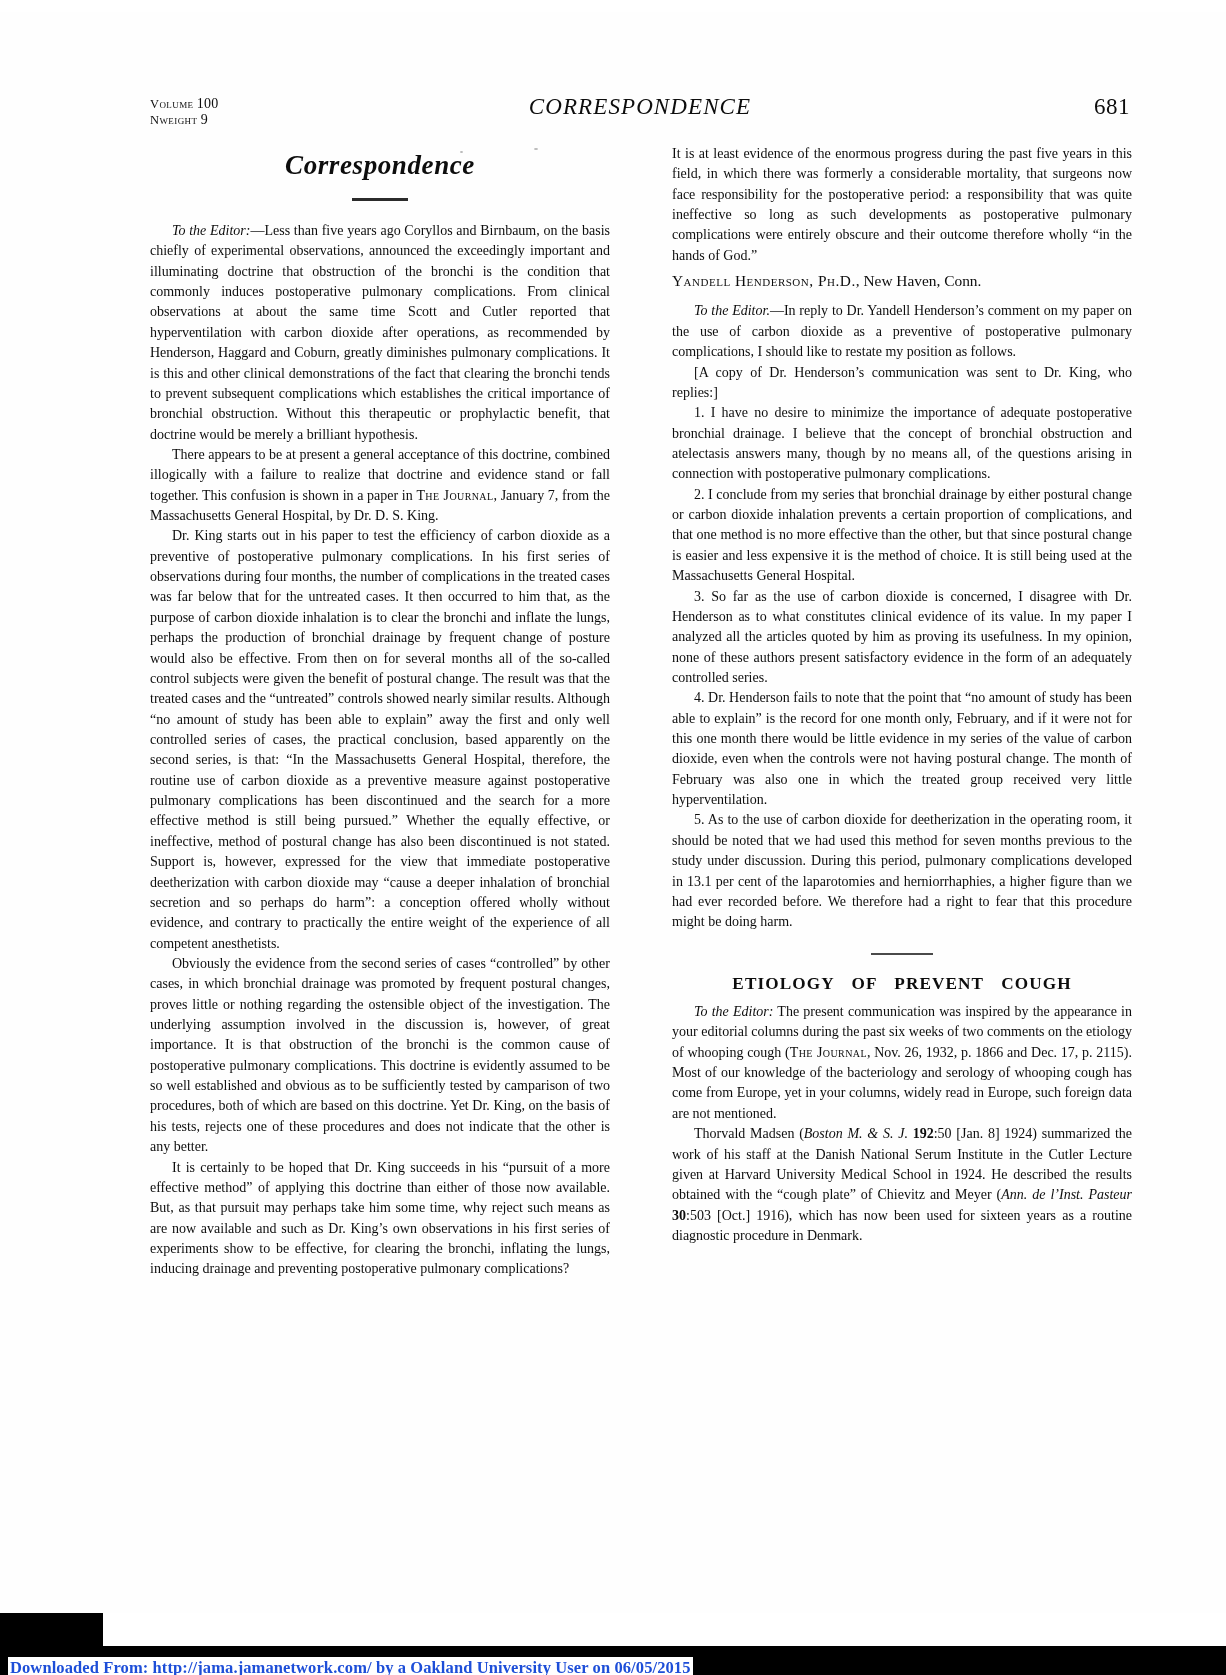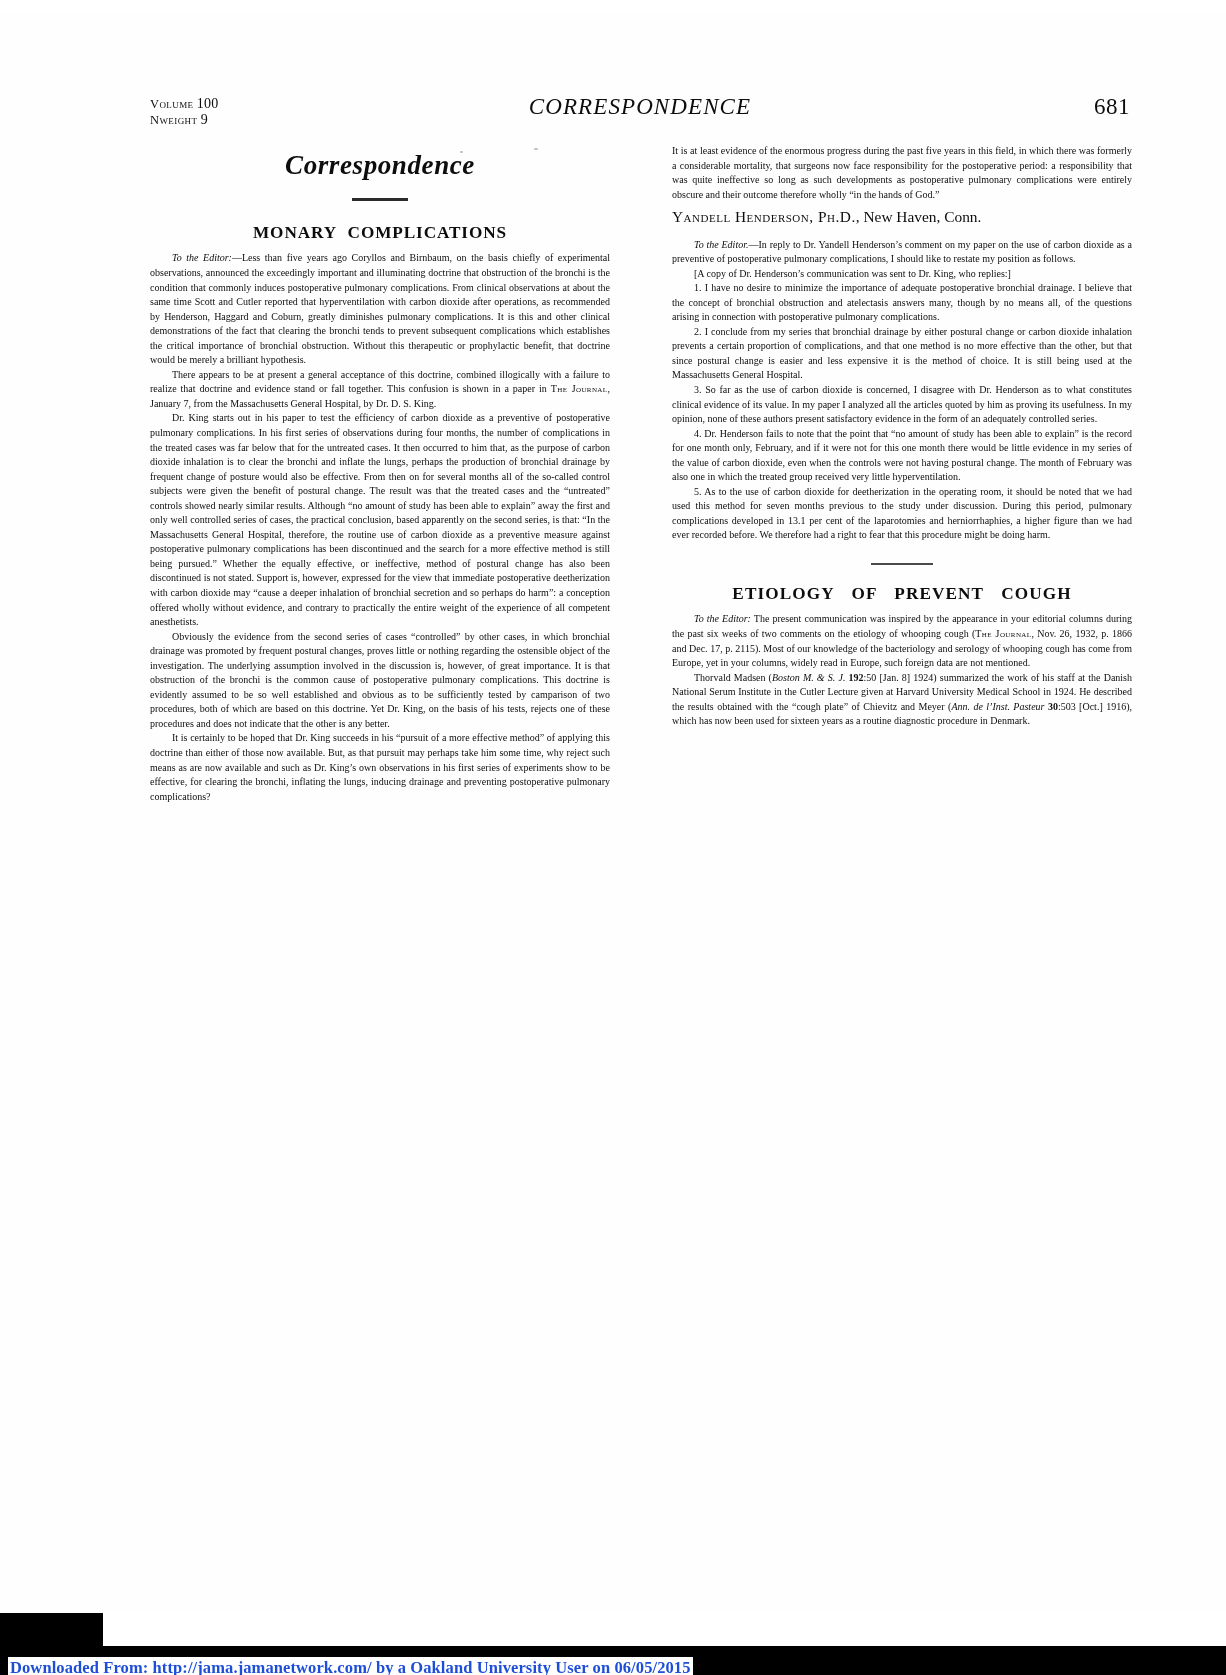--- a/index.html
+++ b/index.html
@@ -121,21 +121,21 @@
   .art-title.spaced .ln:nth-child(1) { word-spacing: 6px; }
   .art-title.spaced .ln:nth-child(2) { word-spacing: 13px; }
   .art-title.spaced .ln:nth-child(3) { word-spacing: 10px; }
   .art-title.wide { word-spacing: 12px; letter-spacing: 1.1px; }
 
   
   p.para {
     margin: 0;
     text-align: justify;
     text-justify: inter-word;
-    font-size: 10px;
+    font-size: 14px;
     line-height: 1.455;
     text-indent: 22px;
     hyphens: none;
   }
   p.para.noindent { text-indent: 0; }
   p.para .ital { font-style: italic; }
   p.para .sc {
     font-variant: small-caps;
     letter-spacing: 0.4px;
   }
@@ -220,21 +220,20 @@
   </div>
 
   <div id="columns">
 
     <div class="col" id="col-left">
 
       <div id="masthead">Correspondence</div>
       <div class="rule"></div>
 
       <div class="art-title spaced">
-        <span class="ln">MONARY COMPLICATIONS</span>
       </div>
 
       <p class="para"><span class="ital">To the Editor:</span><span>—Less than five years ago Coryllos and Birnbaum, on the basis chiefly of experimental observations, announced the exceedingly important and illuminating doctrine that obstruction of the bronchi is the condition that commonly induces postoperative pulmonary complications.  From clinical observations at about the same time Scott and Cutler reported that hyperventilation with carbon dioxide after operations, as recommended by Henderson, Haggard and Coburn, greatly diminishes pulmonary complications.  It is this and other clinical demonstrations of the fact that clearing the bronchi tends to prevent subsequent complications which establishes the critical importance of bronchial obstruction.  Without this therapeutic or prophylactic benefit, that doctrine would be merely a brilliant hypothesis.</span></p>
 
       <p class="para"><span>There appears to be at present a general acceptance of this doctrine, combined illogically with a failure to realize that doctrine and evidence stand or fall together.  This confusion is shown in a paper in </span><span class="sc">The Journal</span><span>, January 7, from the Massachusetts General Hospital, by Dr. D. S. King.</span></p>
 
       <p class="para">Dr. King starts out in his paper to test the efficiency of carbon dioxide as a preventive of postoperative pulmonary complications.  In his first series of observations during four months, the number of complications in the treated cases was far below that for the untreated cases.  It then occurred to him that, as the purpose of carbon dioxide inhalation is to clear the bronchi and inflate the lungs, perhaps the production of bronchial drainage by frequent change of posture would also be effective.  From then on for several months all of the so-called control subjects were given the benefit of postural change.  The result was that the treated cases and the “untreated” controls showed nearly similar results.  Although “no amount of study has been able to explain” away the first and only well controlled series of cases, the practical conclusion, based apparently on the second series, is that: “In the Massachusetts General Hospital, therefore, the routine use of carbon dioxide as a preventive measure against postoperative pulmonary complications has been discontinued and the search for a more effective method is still being pursued.”  Whether the equally effective, or ineffective, method of postural change has also been discontinued is not stated.  Support is, however, expressed for the view that immediate postoperative deetherization with carbon dioxide may “cause a deeper inhalation of bronchial secretion and so perhaps do harm”: a conception offered wholly without evidence, and contrary to practically the entire weight of the experience of all competent anesthetists.</p>
 
       <p class="para">Obviously the evidence from the second series of cases “controlled” by other cases, in which bronchial drainage was promoted by frequent postural changes, proves little or nothing regarding the ostensible object of the investigation.  The underlying assumption involved in the discussion is, however, of great importance.  It is that obstruction of the bronchi is the common cause of postoperative pulmonary complications.  This doctrine is evidently assumed to be so well established and obvious as to be sufficiently tested by camparison of two procedures, both of which are based on this doctrine.  Yet Dr. King, on the basis of his tests, rejects one of these procedures and does not indicate that the other is any better.</p>
 

